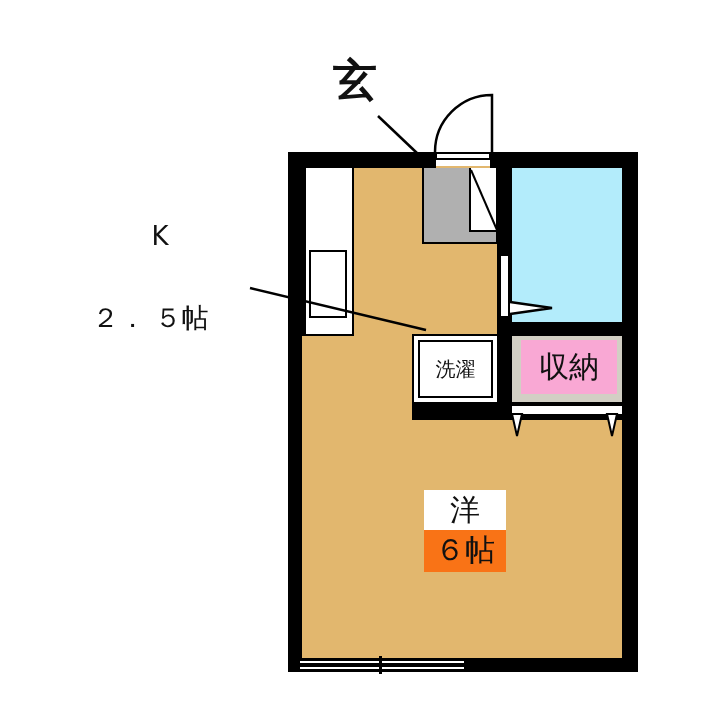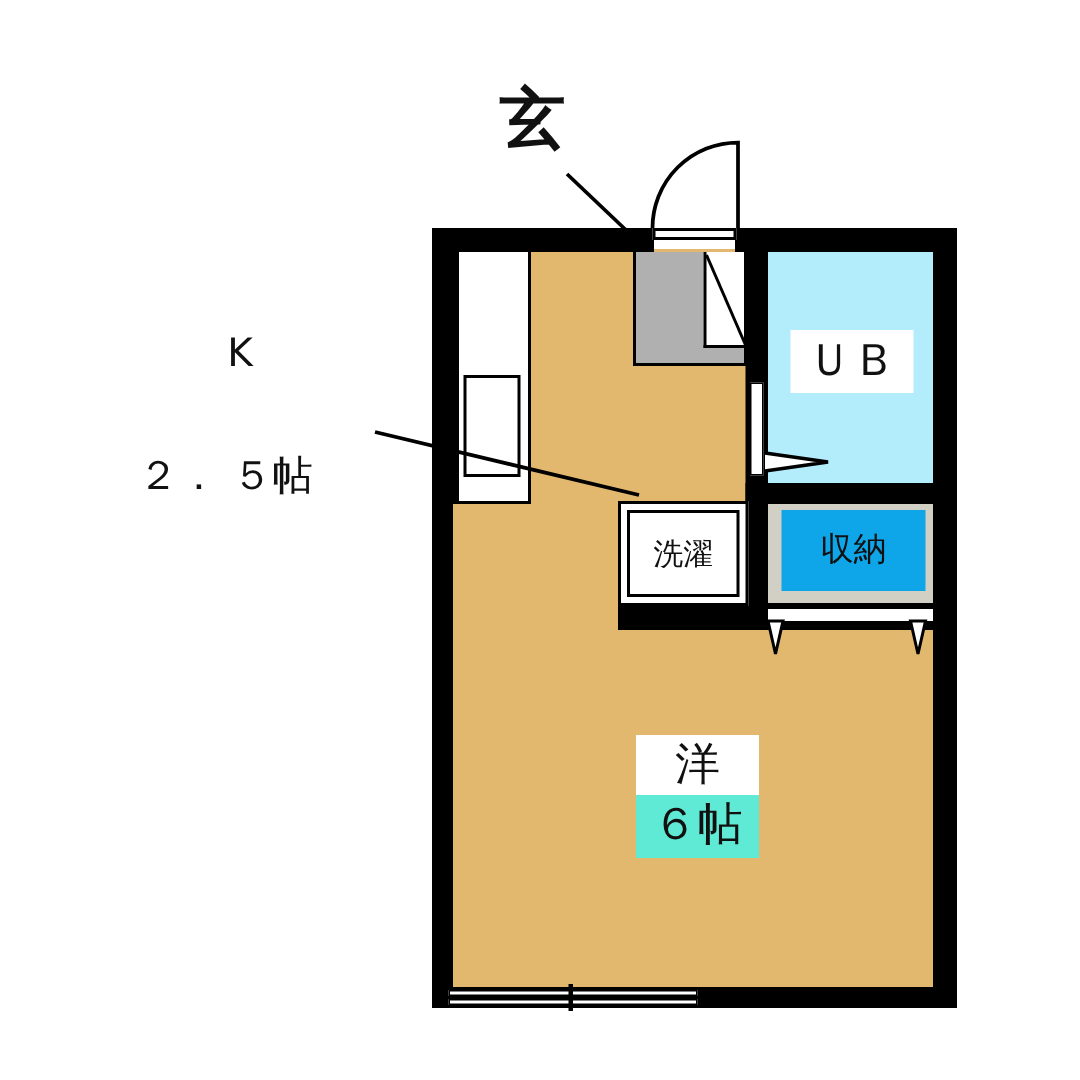--- a/index.html
+++ b/index.html
@@ -37,29 +37,28 @@
   <div class="abs" style="left:469px;top:168px;width:29px;height:64px;background:#fff;border:2px solid #000;border-top:none;"></div>
   <svg class="abs" style="left:469px;top:168px;" width="30" height="66">
     <line x1="2" y1="2" x2="28" y2="62" stroke="#000" stroke-width="2"></line>
   </svg>
 
   <div class="abs wall" style="left:497px;top:152px;width:15px;height:268px;"></div>
 
   <div class="abs" style="left:500px;top:255px;width:9px;height:62px;background:#fff;border:1px solid #000;"></div>
 
   <div class="abs" style="left:512px;top:168px;width:110px;height:154px;background:#b3ecfb;"></div>
-  <div class="abs label" style="left:527px;top:220px;width:82px;height:42px;background:#fff;font-size:30px;line-height:42px;">ＵＢ</div>
   <svg class="abs" style="left:508px;top:298px;" width="50" height="20">
     <path d="M2 4 L44 10 L2 16" fill="#fff" stroke="#000" stroke-width="2.5"></path>
   </svg>
 
   <div class="abs wall" style="left:497px;top:322px;width:141px;height:14px;"></div>
 
   <div class="abs" style="left:512px;top:336px;width:110px;height:66px;background:#d2cfc4;"></div>
-  <div class="abs label" style="left:521px;top:340px;width:96px;height:54px;background:#0ea5e9;font-size:22px;line-height:54px;">収納</div>
+  <div class="abs label" style="left:521px;top:340px;width:96px;height:54px;background:#f9a8d4;font-size:30px;line-height:54px;">収納</div>
   <div class="abs wall" style="left:497px;top:402px;width:141px;height:18px;"></div>
   <div class="abs" style="left:512px;top:406px;width:110px;height:8px;background:#fff;"></div>
   <svg class="abs" style="left:510px;top:412px;" width="14" height="28">
     <path d="M2 2 L7 24 L12 2 Z" fill="#fff" stroke="#000" stroke-width="2"></path>
   </svg>
   <svg class="abs" style="left:605px;top:412px;" width="14" height="28">
     <path d="M2 2 L7 24 L12 2 Z" fill="#fff" stroke="#000" stroke-width="2"></path>
   </svg>
 
   <div class="abs" style="left:412px;top:334px;width:87px;height:70px;background:#fff;border:2px solid #000;"></div>
@@ -70,21 +69,21 @@
   <div class="abs" style="left:304px;top:168px;width:2px;height:168px;background:#000;"></div>
   <div class="abs" style="left:309px;top:250px;width:38px;height:68px;background:#fff;border:2px solid #000;"></div>
 
   <div class="abs label" style="left:140px;top:222px;width:40px;font-size:26px;line-height:28px;">K</div>
   <div class="abs label" style="left:92px;top:254px;width:140px;font-size:27px;line-height:32px;text-align:left;margin-top:48px;">２． ５帖</div>
   <svg class="abs" style="left:240px;top:280px;" width="200" height="60">
     <line x1="10" y1="8" x2="186" y2="50" stroke="#000" stroke-width="2.5"></line>
   </svg>
 
   <div class="abs label" style="left:424px;top:490px;width:82px;height:40px;background:#fff;font-size:30px;line-height:40px;">洋</div>
-  <div class="abs label" style="left:424px;top:530px;width:82px;height:42px;background:#5eead4;font-size:30px;line-height:40px;">６帖</div>
+  <div class="abs label" style="left:424px;top:530px;width:82px;height:42px;background:#f97316;font-size:30px;line-height:40px;">６帖</div>
 
   <div class="abs" style="left:299px;top:660px;width:166px;height:11px;">
     <div class="abs" style="left:0;top:0;width:166px;height:4px;background:#fff;border:1px solid #000;"></div>
     <div class="abs" style="left:0;top:6px;width:166px;height:4px;background:#fff;border:1px solid #000;"></div>
     <div class="abs" style="left:80px;top:-4px;width:3px;height:18px;background:#000;"></div>
   </div>
 
 </div>
 
 </body></html>

